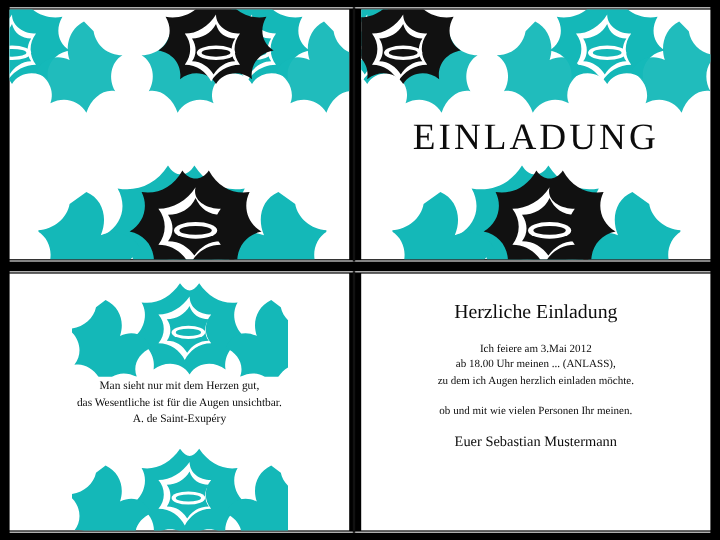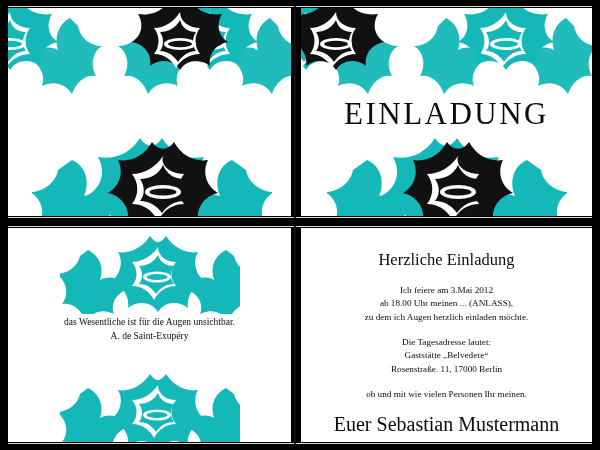--- a/index.html
+++ b/index.html
@@ -86,21 +86,21 @@
   .br-head {
     font-size: 16.5px;
     margin-bottom: 14px;
   }
   .br-par {
     font-size: 9.2px;
     line-height: 1.45;
     margin-bottom: 12px;
   }
   .br-sign {
-    font-size: 20px;
+    font-size: 12px;
     margin-top: 6px;
   }
   .nowrap { white-space: nowrap; }
 </style>
 </head>
 <body>
 
 <div class="sheet">
 
   <div class="edge edge-h-top"></div>
@@ -227,20 +227,21 @@
         <path d="M98 13 C92 22 82 28 72 28 C78 35 78 45 72 52 C82 52 90 58 94 66 C98 58 106 52 116 52 C110 45 110 35 116 28 C106 28 98 22 98 13 Z" fill="#ffffff"></path>
         <path d="M98 21 C94 28 87 32 79 32 C83 37 83 45 79 50 C87 50 92 54 96 60 C100 54 106 50 114 50 C110 45 110 37 114 32 C106 32 100 28 98 21 Z"></path>
         <ellipse cx="97" cy="43" rx="14" ry="5.5" fill="#ffffff"></ellipse>
         <ellipse cx="97" cy="43" rx="10.5" ry="3"></ellipse>
         <path d="M28 16 C40 22 44 34 40 46 C52 40 62 46 66 56 C56 60 50 70 54 80 C42 74 32 78 26 88 C22 76 12 68 2 70 C10 60 6 46 -4 40 C8 40 18 32 20 22 Z"></path>
         <path d="M166 16 C154 22 150 34 154 46 C142 40 132 46 128 56 C138 60 144 70 140 80 C152 74 162 78 168 88 C172 76 182 68 192 70 C184 60 188 46 198 40 C186 40 176 32 174 22 Z"></path>
       </g>
     </svg>
 
     <div class="quote">
+      <div>Man sieht nur mit dem Herzen gut,</div>
       <div>das Wesentliche ist für die Augen unsichtbar.</div>
       <div>A. de Saint-Exupéry</div>
     </div>
 
     <svg class="orn" style="left:52px; top:144px;" width="180" height="80" viewBox="0 0 180 80">
       <g fill="#14b8b8">
         <path d="M90 2 C82 14 70 20 58 18 C64 28 60 42 50 48 C62 51 70 62 68 74 C78 66 92 68 98 78 C104 68 118 66 128 74 C126 62 134 51 146 48 C136 42 132 28 138 18 C126 20 114 14 106 2 C100 10 96 10 90 2 Z"></path>
         <path d="M98 13 C92 22 82 28 72 28 C78 35 78 45 72 52 C82 52 90 58 94 66 C98 58 106 52 116 52 C110 45 110 35 116 28 C106 28 98 22 98 13 Z" fill="#ffffff"></path>
         <path d="M98 21 C94 28 87 32 79 32 C83 37 83 45 79 50 C87 50 92 54 96 60 C100 54 106 50 114 50 C110 45 110 37 114 32 C106 32 100 28 98 21 Z"></path>
         <ellipse cx="97" cy="43" rx="14" ry="5.5" fill="#ffffff"></ellipse>
@@ -254,25 +255,20 @@
   <div class="panel panel-br">
     <div class="br-inner">
       <div class="br-head">Herzliche Einladung</div>
 
       <div class="br-par">
         <div class="nowrap">Ich feiere am 3.Mai 2012</div>
         <div class="nowrap">ab 18.00 Uhr meinen ... (ANLASS),</div>
         <div class="nowrap">zu dem ich Augen herzlich einladen möchte.</div>
       </div>
 
-      <div class="br-par">
-        <div class="nowrap">Die Tagesadresse lautet:</div>
-        <div class="nowrap">Gaststätte „Belvedere“</div>
-        <div class="nowrap">Rosenstraße. 11, 17000 Berlin</div>
-      </div>
 
       <div class="br-par">
         <div class="nowrap">ob und mit wie vielen Personen Ihr meinen.</div>
       </div>
 
       <div class="br-sign">Euer Sebastian Mustermann</div>
     </div>
   </div>
 
   <div class="fold-v fold-v-top"></div>

